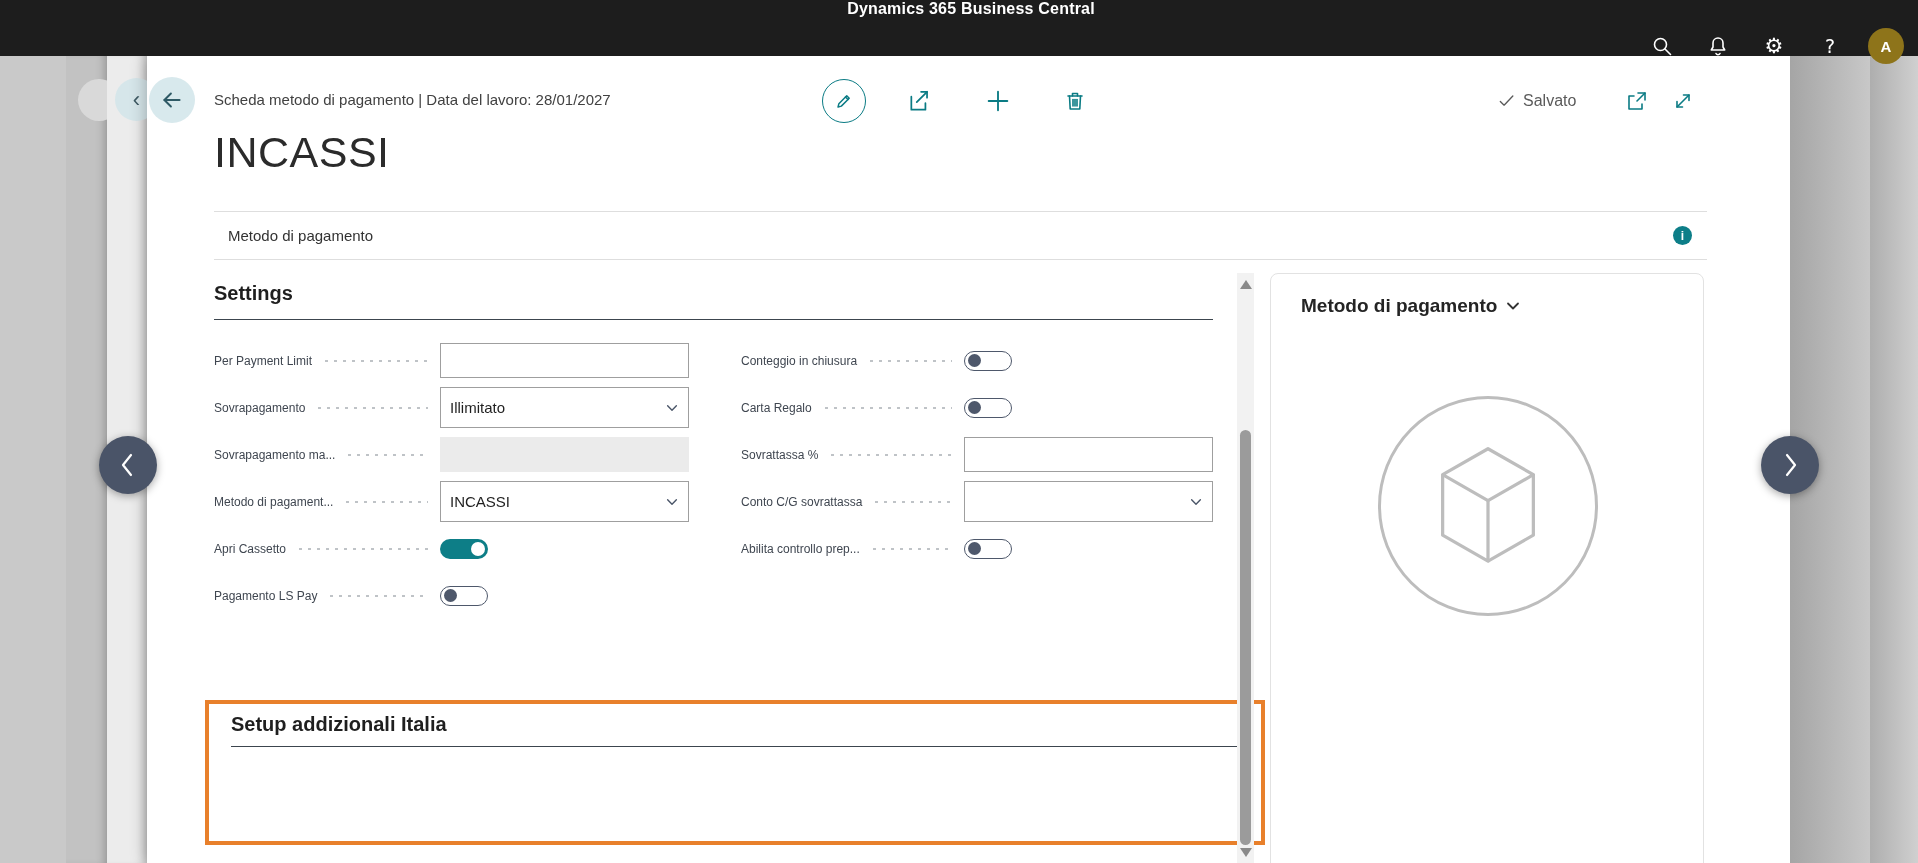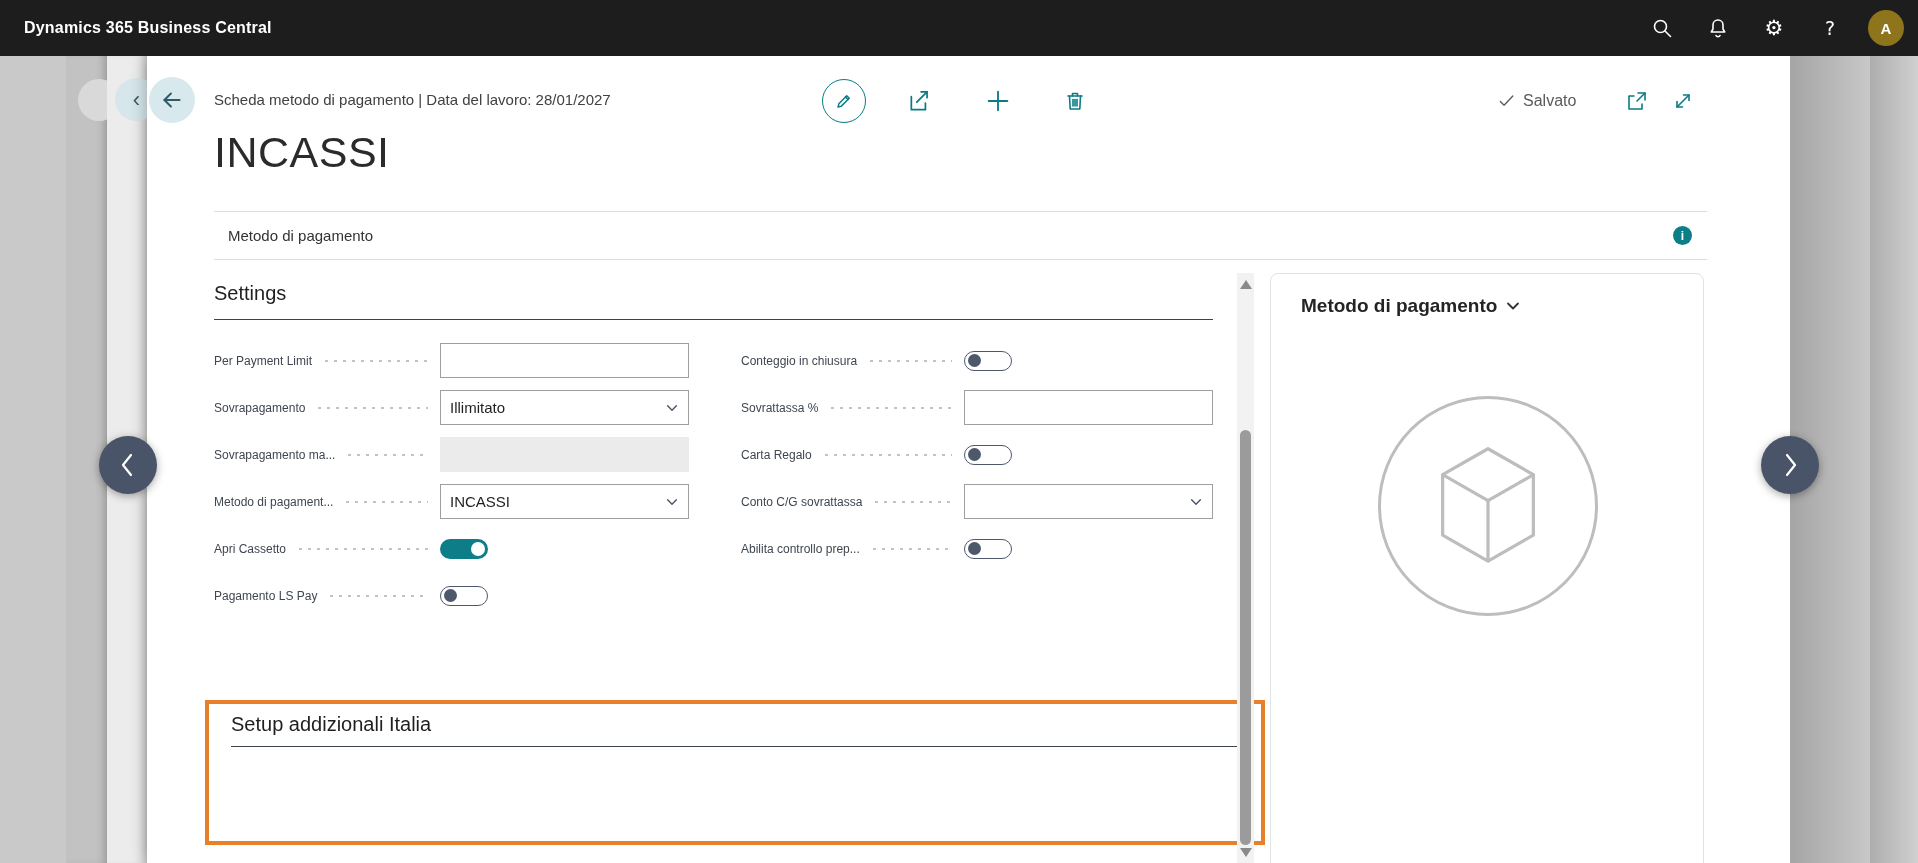--- a/index.html
+++ b/index.html
@@ -3,21 +3,21 @@
 <meta charset="utf-8">
 <style>
   html,body{margin:0;padding:0;}
   body{
     width:1918px;height:863px;overflow:hidden;position:relative;
     background:#c9c9c9;font-family:"Liberation Sans","DejaVu Sans",sans-serif;
     -webkit-font-smoothing:antialiased;
   }
   
   .topbar{position:absolute;left:0;top:0;width:1918px;height:56px;background:#1d1d1d;
-    display:flex;align-items:center;color:#fff;z-index:50;}
+    display:flex;align-items:center;color:#fff;z-index:50;flex-direction:column;}
   .tb-title{margin-left:24px;font-size:16px;font-weight:700;letter-spacing:.2px;cursor:pointer;}
   .tb-right{margin-left:auto;display:flex;align-items:center;padding-right:14px;}
   .tb-icon{width:56px;height:56px;display:flex;align-items:center;justify-content:center;cursor:pointer;color:#fff;}
   .tb-icon svg{stroke:#fff;fill:none;stroke-width:1.6;stroke-linecap:round;stroke-linejoin:round;}
   .tb-glyph{font-size:21px;line-height:1;font-family:"DejaVu Sans",sans-serif;}
   .avatar{width:36px;height:36px;border-radius:50%;background:#8e741a;color:#fff;font-weight:700;
     font-size:15px;display:flex;align-items:center;justify-content:center;margin-left:10px;cursor:pointer;}
   
   .stack-a{position:absolute;left:66px;top:56px;width:41px;bottom:0;background:#c2c2c2;overflow:hidden;
     box-shadow:inset -8px 0 10px -6px rgba(0,0,0,.25);}
@@ -49,36 +49,36 @@
   .saved svg{stroke:#5a5a5a;fill:none;stroke-width:1.6;stroke-linecap:round;stroke-linejoin:round;}
   .page-title{position:absolute;left:67px;top:72px;font-size:43px;font-weight:300;color:#2b2b2b;letter-spacing:.5px;}
   .tabbar{position:absolute;left:67px;top:155px;width:1493px;height:47px;
     border-top:1px solid #dedede;border-bottom:1px solid #dedede;display:flex;align-items:center;}
   .tab{margin-left:14px;font-size:15px;color:#333;cursor:pointer;}
   .info-badge{position:absolute;left:1526px;top:170px;width:19px;height:19px;border-radius:50%;background:#0d7e88;
     color:#fff;font-size:12px;font-weight:700;display:flex;align-items:center;justify-content:center;cursor:pointer;}
   
   .section{position:absolute;left:67px;width:999px;}
   .sec-settings{top:225px;}
-  .sec-head{margin:0;font-size:20px;font-weight:400;color:#1f1f1f;line-height:24px;}
+  .sec-head{margin:0;font-size:20px;font-weight:700;color:#1f1f1f;line-height:24px;}
   .sec-rule{height:1px;background:#3c454e;margin-top:14px;}
   .cols{position:relative;margin-top:17px;}
   .col{position:absolute;top:0;}
   .col.c1{left:0;width:475px;}
   .col.c2{left:527px;width:472px;}
   .row{height:47px;display:flex;align-items:center;}
   .lbl{font-size:12px;color:#3f4650;white-space:nowrap;}
   .leader{flex:1;height:2px;margin:0 12px 0 10px;align-self:center;
     background-image:radial-gradient(circle,#bfc3c7 1.2px,transparent 1.4px);
     background-size:9px 2px;background-repeat:repeat-x;background-position:left center;}
   .slot{width:249px;flex:none;display:flex;align-items:center;}
   input.txt{width:100%;height:35px;border:1px solid #9f9f9f;background:#fff;padding:0 8px;
     font-size:15px;color:#1f1f1f;box-sizing:border-box;font-family:inherit;outline:none;}
   input.txt.dis{background:#ebebeb;border-color:#ebebeb;}
-  .select{width:100%;height:35px;border:1px solid #9f9f9f;background:#fff;box-sizing:border-box;
+  .select{width:100%;height:41px;border:1px solid #9f9f9f;background:#fff;box-sizing:border-box;
     display:flex;align-items:center;justify-content:space-between;padding:0 9px;cursor:pointer;}
   .select span{font-size:15px;color:#1f1f1f;}
   .select svg{stroke:#4a5568;fill:none;stroke-width:1.6;stroke-linecap:round;stroke-linejoin:round;}
   .toggle{position:relative;width:48px;height:20px;border-radius:11px;cursor:pointer;box-sizing:border-box;}
   .toggle.on{background:#0d7e87;}
   .toggle.on .knob{position:absolute;right:3px;top:3px;width:14px;height:14px;border-radius:50%;background:#fff;}
   .toggle.off{background:#fff;border:1.5px solid #4e586b;}
   .toggle.off .knob{position:absolute;left:3px;top:2px;width:13px;height:13px;border-radius:50%;background:#4e586b;}
   
   .highlight{position:absolute;left:58px;top:644px;width:1032px;height:137px;border:4px solid #e8802b;background:#fff;padding-left:20px;}
@@ -270,33 +270,33 @@
           <div class="row">
             <span class="lbl">Conteggio in chiusura</span>
             <span class="leader"></span>
             <div class="slot">
               <div class="toggle off">
                 <span class="knob"></span>
               </div>
             </div>
           </div>
           <div class="row">
+            <span class="lbl">Carta Regalo</span>
+            <span class="leader"></span>
+            <div class="slot">
+              <div class="toggle off">
+                <span class="knob"></span>
+              </div>
+            </div>
+          </div>
+          <div class="row">
             <span class="lbl">Sovrattassa %</span>
             <span class="leader"></span>
             <div class="slot">
               <input type="text" class="txt" style="">
-            </div>
-          </div>
-          <div class="row">
-            <span class="lbl">Carta Regalo</span>
-            <span class="leader"></span>
-            <div class="slot">
-              <div class="toggle off">
-                <span class="knob"></span>
-              </div>
             </div>
           </div>
           <div class="row">
             <span class="lbl">Conto C/G sovrattassa</span>
             <span class="leader"></span>
             <div class="slot">
               <div class="select">
                 <span></span>
                 <svg width="14" height="14" viewBox="0 0 16 16">
                   <path d="M3 5.5l5 5 5-5"></path>

